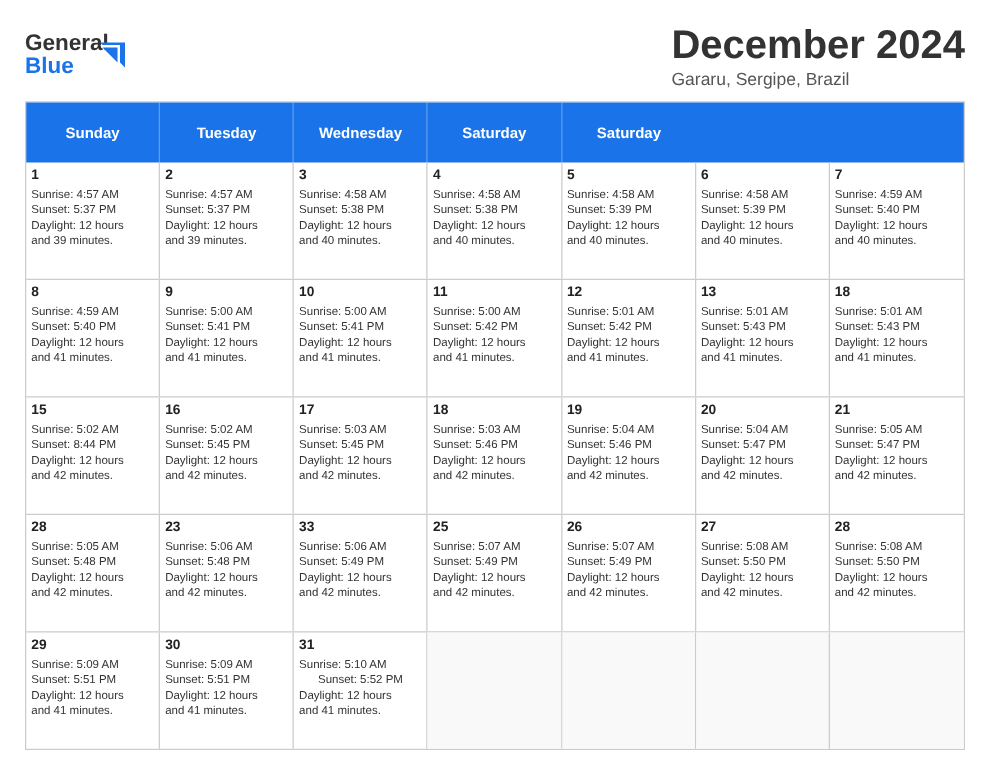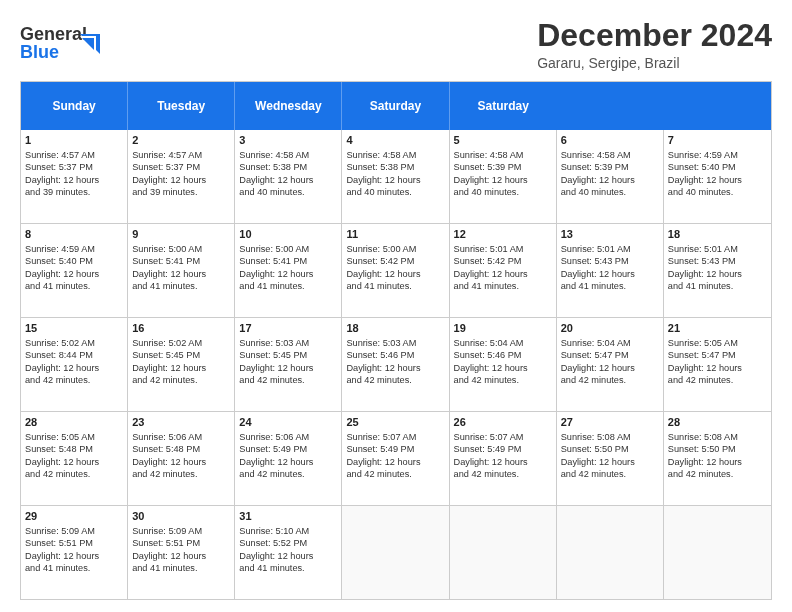--- a/index.html
+++ b/index.html
@@ -287,21 +287,21 @@
             <span style="display: block;">and 42 minutes.</span>
           </div>
           <div class="cal-cell">
             <span class="day-num">23</span>
             <span style="display: block;">Sunrise: 5:06 AM</span>
             <span style="display: block;">Sunset: 5:48 PM</span>
             <span style="display: block;">Daylight: 12 hours</span>
             <span style="display: block;">and 42 minutes.</span>
           </div>
           <div class="cal-cell">
-            <span class="day-num">24</span>
+            <span class="day-num">33</span>
             <span style="display: block;">Sunrise: 5:06 AM</span>
             <span style="display: block;">Sunset: 5:49 PM</span>
             <span style="display: block;">Daylight: 12 hours</span>
             <span style="display: block;">and 42 minutes.</span>
           </div>
           <div class="cal-cell">
             <span class="day-num">25</span>
             <span style="display: block;">Sunrise: 5:07 AM</span>
             <span style="display: block;">Sunset: 5:49 PM</span>
             <span style="display: block;">Daylight: 12 hours</span>
@@ -340,21 +340,21 @@
           <div class="cal-cell">
             <span class="day-num">30</span>
             <span style="display: block;">Sunrise: 5:09 AM</span>
             <span style="display: block;">Sunset: 5:51 PM</span>
             <span style="display: block;">Daylight: 12 hours</span>
             <span style="display: block;">and 41 minutes.</span>
           </div>
           <div class="cal-cell">
             <span class="day-num">31</span>
             <span style="display: block;">Sunrise: 5:10 AM</span>
-            <span style="display: block;">Sunset: 5:52 PM</span>
+            <span style="display: block; text-align: center;">Sunset: 5:52 PM</span>
             <span style="display: block;">Daylight: 12 hours</span>
             <span style="display: block;">and 41 minutes.</span>
           </div>
           <div class="cal-cell empty"></div>
           <div class="cal-cell empty"></div>
           <div class="cal-cell empty"></div>
           <div class="cal-cell empty"></div>
         </div>
       </div>
   </div>

